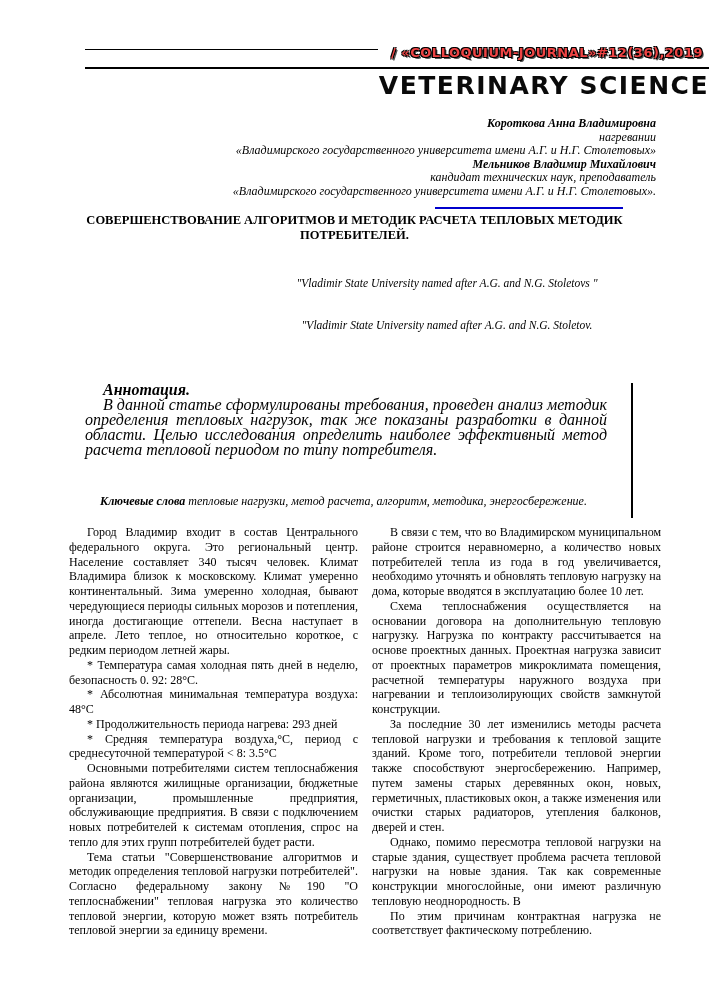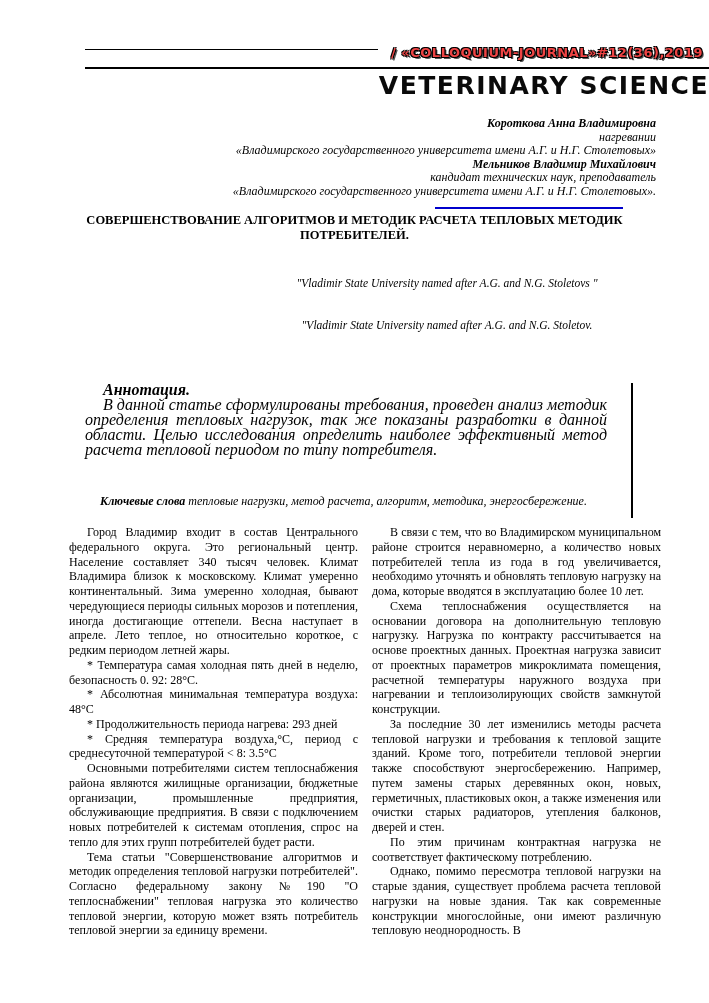--- a/index.html
+++ b/index.html
@@ -99,18 +99,18 @@
       <p>* Абсолютная минимальная температура воздуха:  48°С</p>
       <p>* Продолжительность периода нагрева: 293 дней</p>
       <p>* Средняя температура воздуха,°С, период с среднесуточной температурой &lt; 8:  3.5°С</p>
       <p>Основными потребителями систем теплоснабжения района являются жилищные организации, бюджетные организации, промышленные предприятия, обслуживающие предприятия. В связи с подключением новых потребителей к системам отопления, спрос на тепло для этих групп потребителей будет расти.</p>
       <p>Тема статьи  "Совершенствование алгоритмов и методик определения тепловой нагрузки потребителей". Согласно федеральному закону№190 "О теплоснабжении" тепловая нагрузка  это количество тепловой энергии, которую может взять потребитель тепловой энергии за единицу времени.</p>
     </div>
     <div class="col">
       <p>В связи с тем, что во Владимирском муниципальном районе строится неравномерно, а количество новых потребителей тепла из года в год увеличивается, необходимо уточнять и обновлять тепловую нагрузку на дома, которые вводятся в эксплуатацию более 10 лет.</p>
       <p>Схема теплоснабжения осуществляется на основании договора на дополнительную тепловую нагрузку. Нагрузка по контракту рассчитывается на основе проектных данных. Проектная нагрузка зависит от проектных параметров микроклимата помещения, расчетной температуры наружного воздуха при нагревании и теплоизолирующих свойств замкнутой конструкции.</p>
       <p>За последние 30 лет изменились методы расчета тепловой нагрузки и требования к тепловой защите зданий. Кроме того, потребители тепловой энергии также способствуют энергосбережению. Например, путем замены старых деревянных окон, новых, герметичных, пластиковых окон, а также изменения или очистки старых радиаторов, утепления балконов, дверей и стен.</p>
+      <p>Однако,  помимо  пересмотра  тепловой нагрузки на старые здания, существует проблема расчета тепловой нагрузки на новые здания. Так как современные конструкции многослойные, они имеют различную тепловую неоднородность. В</p>
       <p>По этим причинам контрактная нагрузка не соответствует фактическому потреблению.</p>
-      <p>Однако,  помимо  пересмотра  тепловой нагрузки на старые здания, существует проблема расчета тепловой нагрузки на новые здания. Так как современные конструкции многослойные, они имеют различную тепловую неоднородность. В</p>
     </div>
   </div>
 
 </div>
 
 </body></html>

